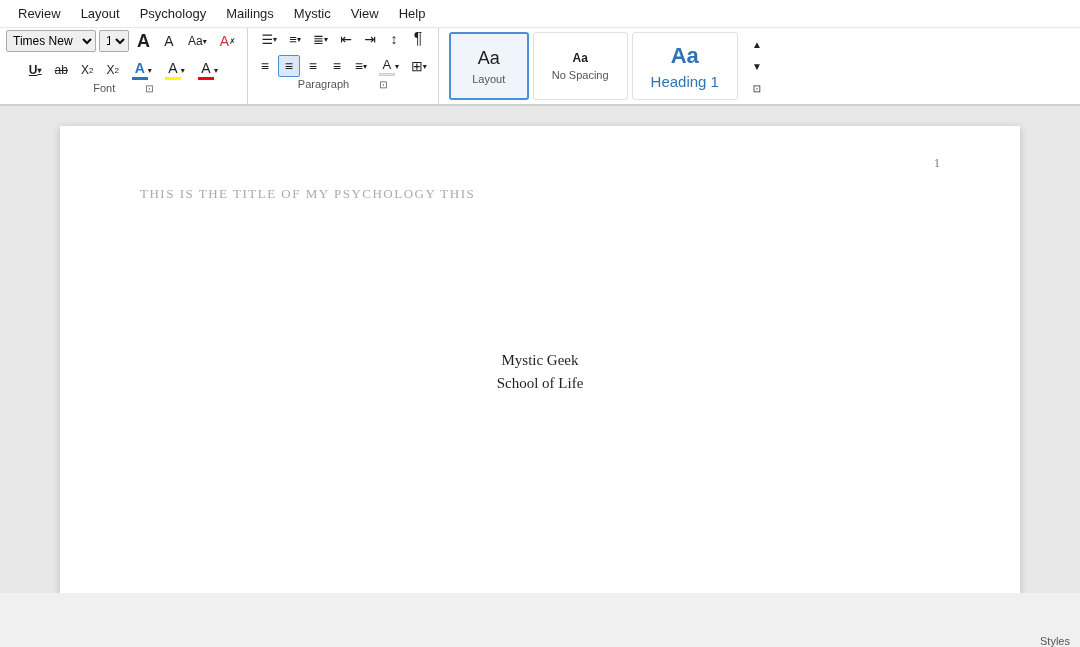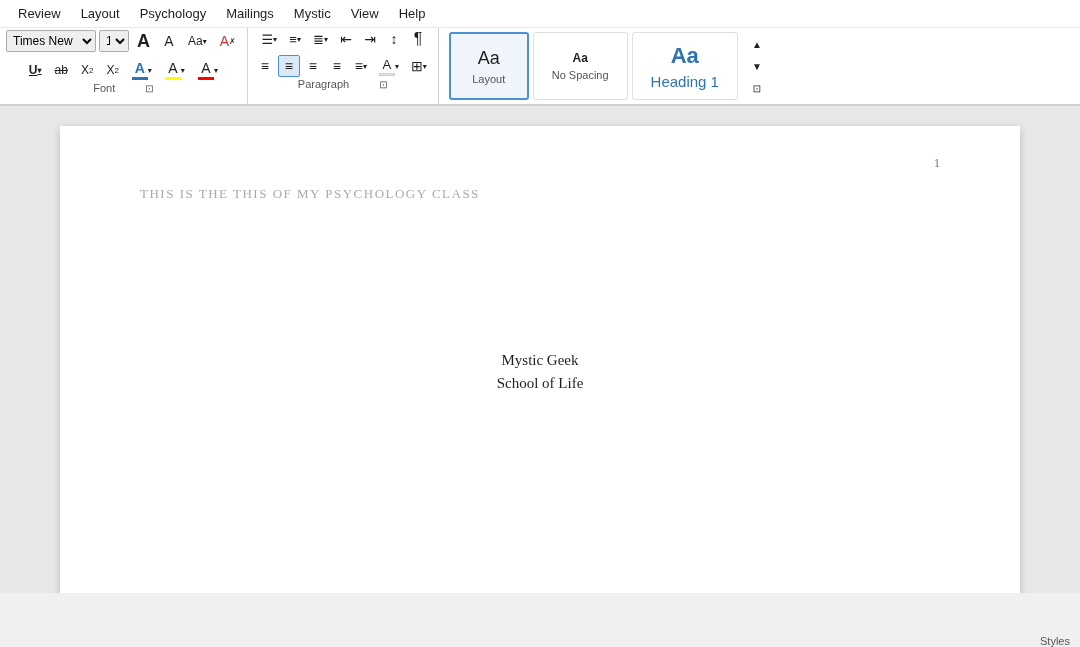--- a/index.html
+++ b/index.html
@@ -187,21 +187,21 @@
         <button class="btn" style="font-size:10px;">⊡</button>
       </div>
       <div style="position:absolute;right:10px;bottom:0;font-size:11px;color:#555;">Styles</div>
     </div>
   </div>
 </div>
 
 <div class="doc-area">
   <div class="doc-page">
     <div class="doc-header">
-      <span class="doc-title-small">THIS IS THE THIS OF MY PSYCHOLOGY CLASS</span>
+      <span class="doc-title-small">THIS IS THE TITLE OF MY PSYCHOLOGY THIS</span>
       <span class="page-number">1</span>
     </div>
     <div class="doc-body">
       <p class="doc-author">Mystic Geek</p>
       <p class="doc-school">School of Life</p>
     </div>
   </div>
 </div>
 
 </body></html>

